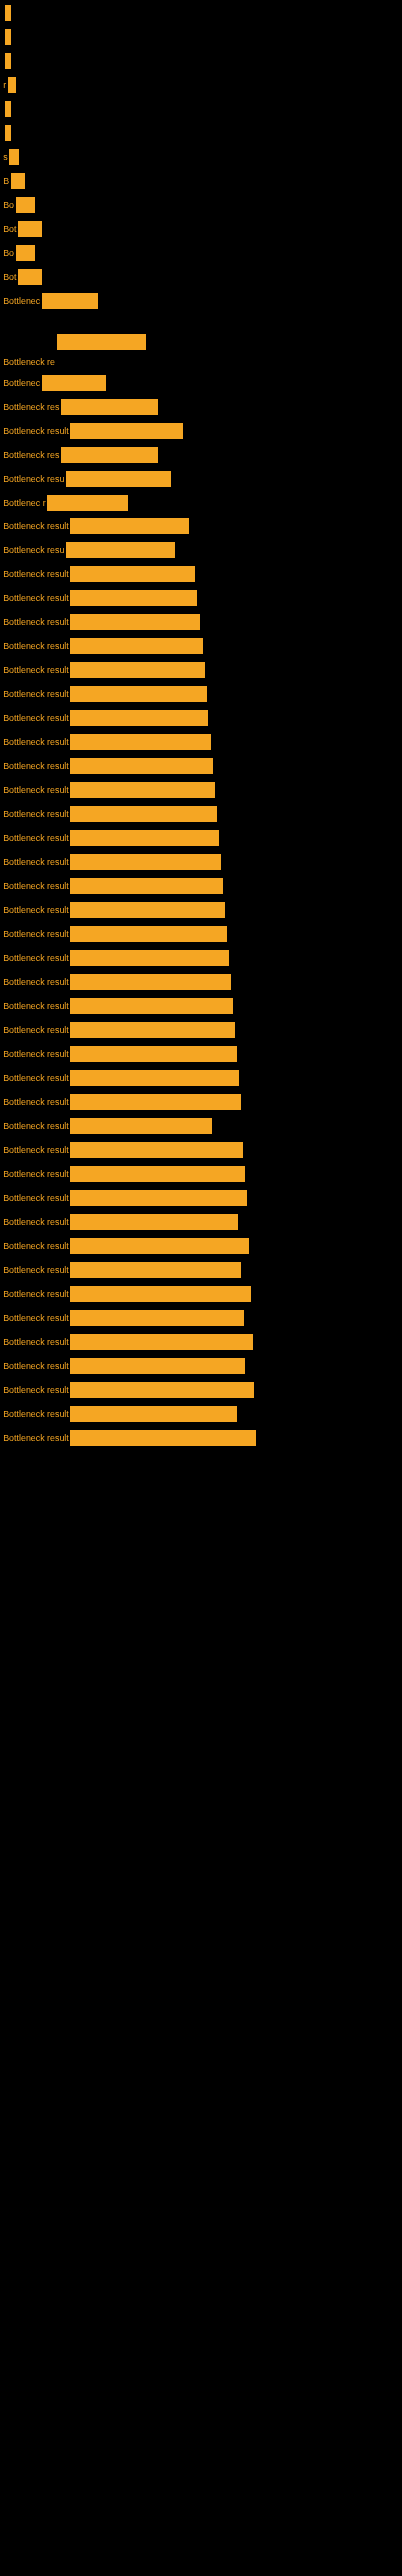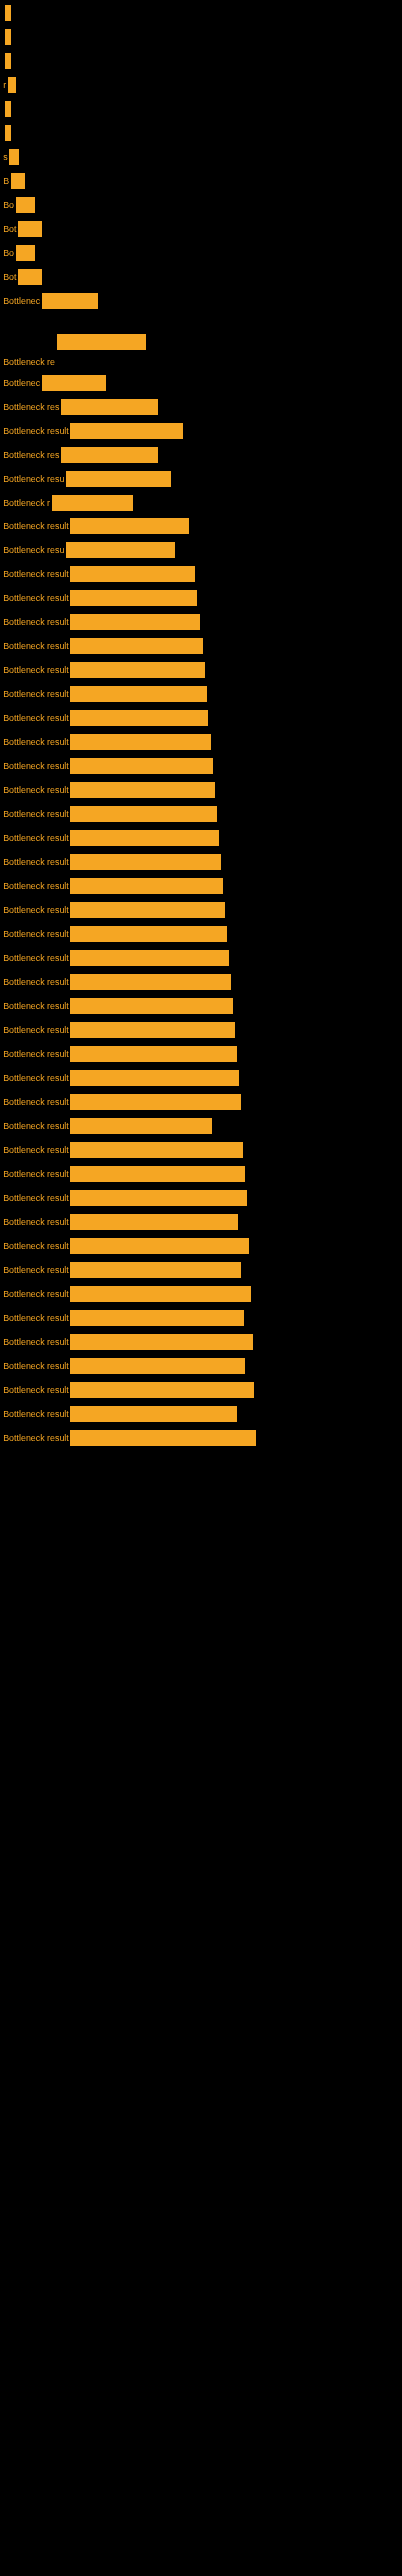--- a/index.html
+++ b/index.html
@@ -97,21 +97,21 @@
       </div>
       <div style="display: flex; align-items: center; padding: 4.8px 0px 3.2px 1.6px;">
         <span style="color: rgb(245, 166, 35); font-size: 8.9px; white-space: nowrap; min-width: 0px; padding-right: 1.6px;">Bottleneck res</span>
         <div style="background-color: rgb(245, 166, 35); height: 16px; width: 97px; flex-shrink: 0;"></div>
       </div>
       <div style="display: flex; align-items: center; padding: 4.8px 0px 3.2px 1.6px;">
         <span style="color: rgb(245, 166, 35); font-size: 8.9px; white-space: nowrap; min-width: 0px; padding-right: 1.6px;">Bottleneck resu</span>
         <div style="background-color: rgb(245, 166, 35); height: 16px; width: 105px; flex-shrink: 0;"></div>
       </div>
       <div style="display: flex; align-items: center; padding: 4.8px 0px 3.2px 1.6px;">
-        <span style="color: rgb(245, 166, 35); font-size: 8.9px; white-space: nowrap; min-width: 0px; padding-right: 1.6px;">Bottleneck r</span>
+        <span style="color: rgb(245, 166, 35); font-size: 8.9px; white-space: nowrap; min-width: 0px; padding-right: 1.6px;">Bottlenec r</span>
         <div style="background-color: rgb(245, 166, 35); height: 16px; width: 81px; flex-shrink: 0;"></div>
       </div>
       <div style="display: flex; align-items: center; padding: 4.8px 0px 3.2px 1.6px;">
         <span style="color: rgb(245, 166, 35); font-size: 8.9px; white-space: nowrap; min-width: 0px; padding-right: 1.6px;">Bottleneck result</span>
         <div style="background-color: rgb(245, 166, 35); height: 16px; width: 119px; flex-shrink: 0;"></div>
       </div>
       <div style="display: flex; align-items: center; padding: 4.8px 0px 3.2px 1.6px;">
         <span style="color: rgb(245, 166, 35); font-size: 8.9px; white-space: nowrap; min-width: 0px; padding-right: 1.6px;">Bottleneck resu</span>
         <div style="background-color: rgb(245, 166, 35); height: 16px; width: 109px; flex-shrink: 0;"></div>
       </div>

